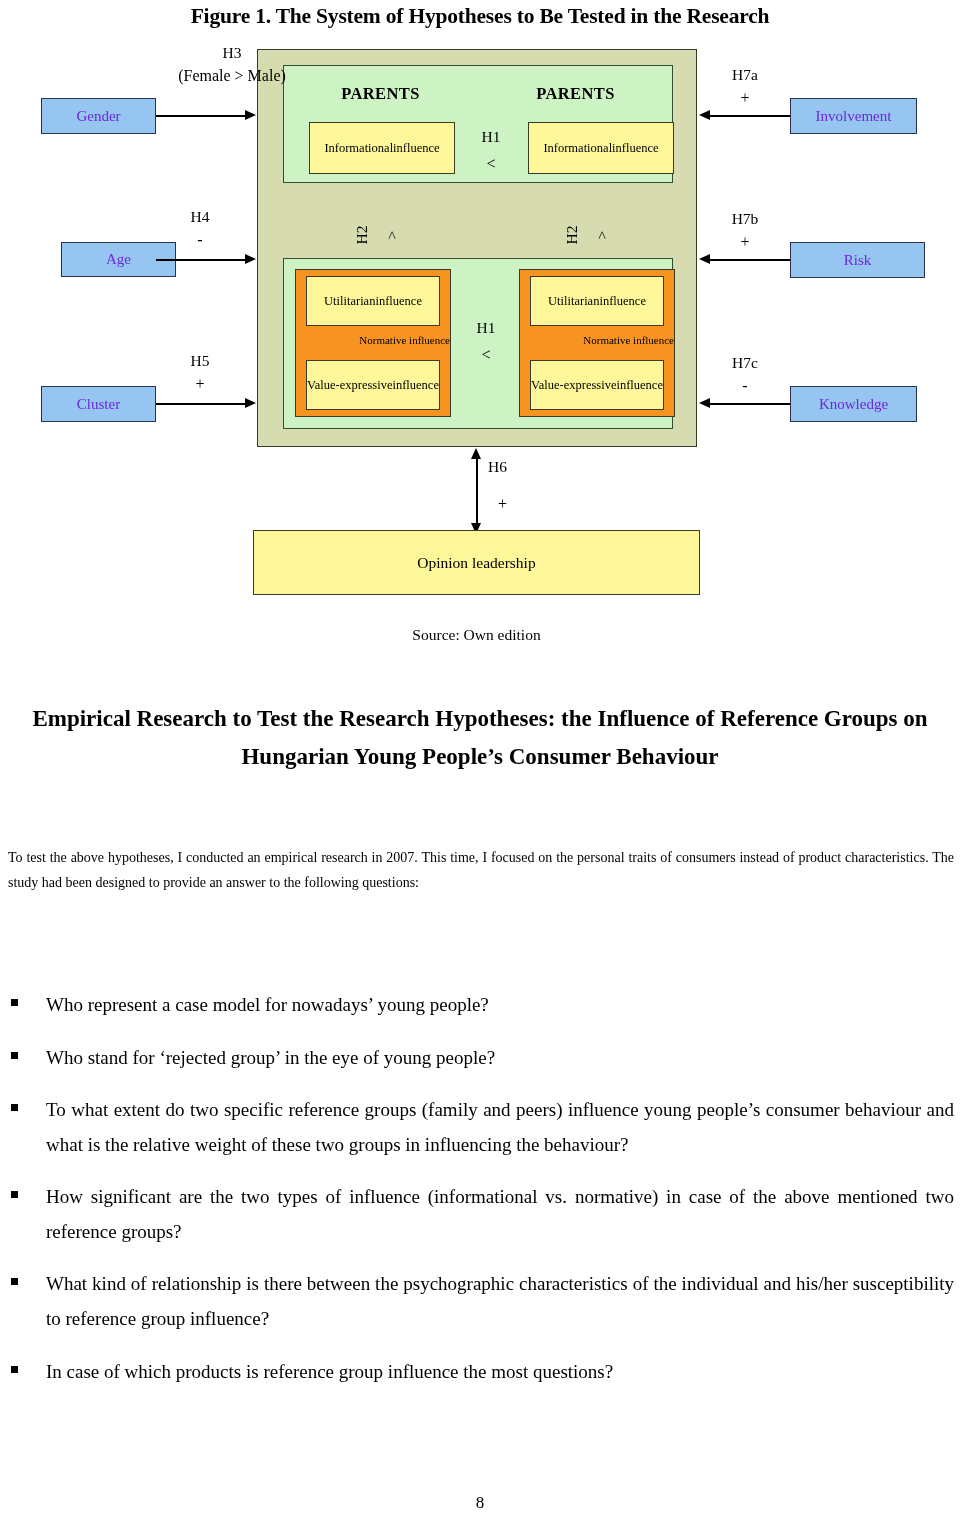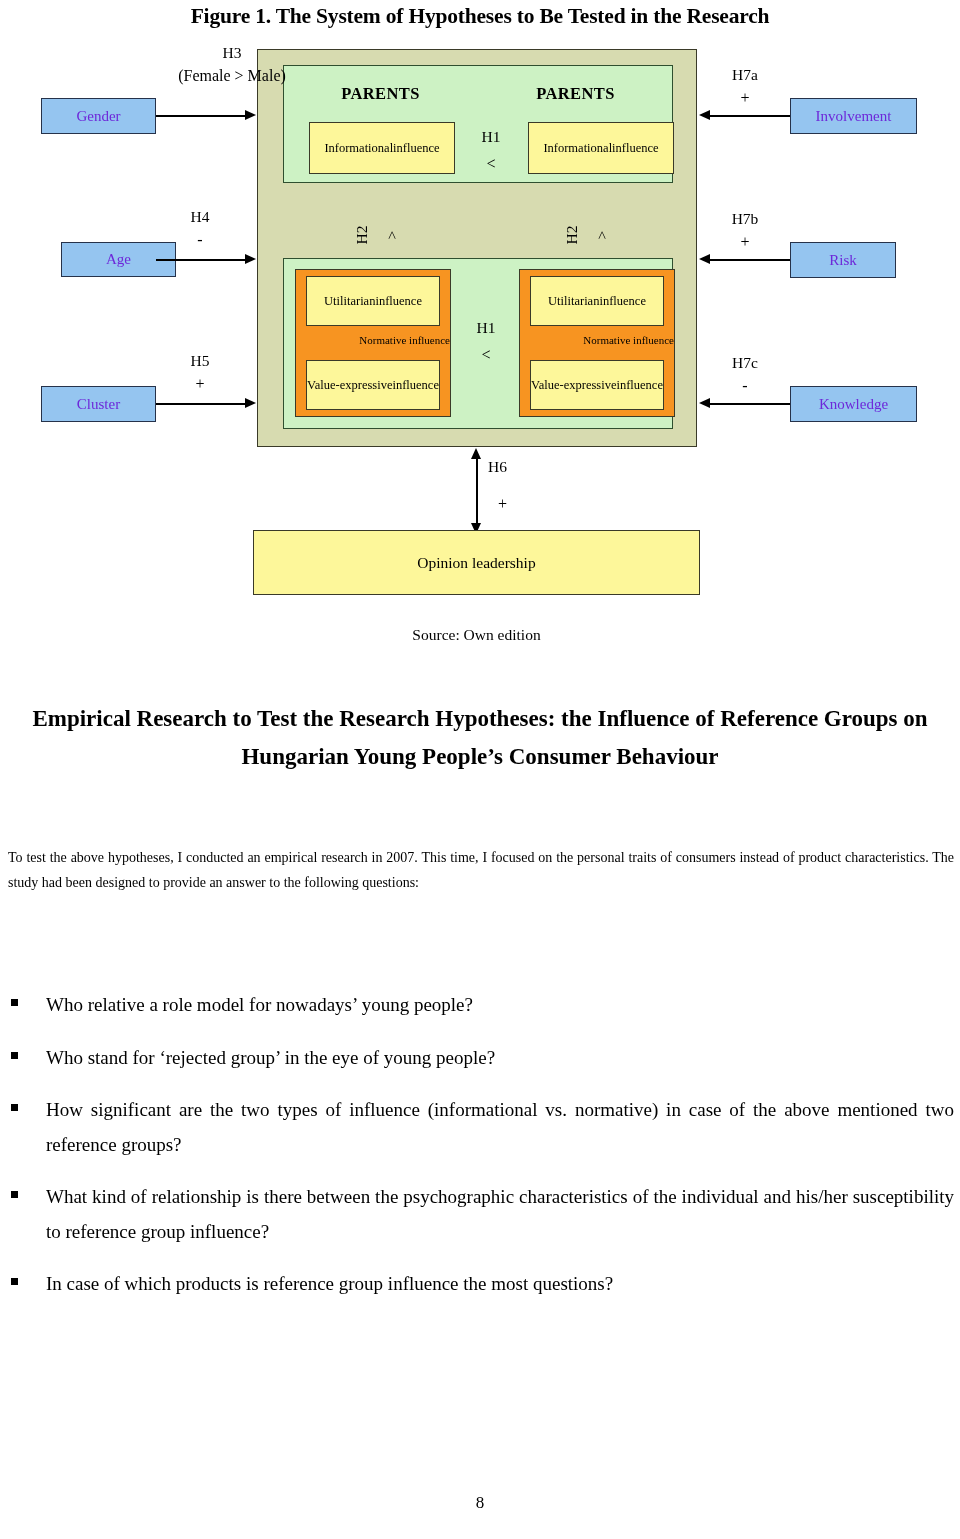--- a/index.html
+++ b/index.html
@@ -376,21 +376,21 @@
   <div class="bbox" style="left:790px; top:62px; width:127px; height:36px;">
     <span>Involvement</span>
   </div>
   <div class="hlabel" style="left:700px; top:28px; width:90px;">
     <span>H7a</span>
     <span class="sign">+</span>
   </div>
   <div class="arrow-line" style="left:709px; top:79px; width:81px;"></div>
   <div class="arrow-head-l" style="left:699px; top:74px;"></div>
 
-  <div class="bbox" style="left:790px; top:206px; width:106px; height:36px;">
+  <div class="bbox" style="left:790px; top:206px; width:135px; height:36px;">
     <span>Risk</span>
   </div>
   <div class="hlabel" style="left:700px; top:172px; width:90px;">
     <span>H7b</span>
     <span class="sign">+</span>
   </div>
   <div class="arrow-line" style="left:709px; top:223px; width:81px;"></div>
   <div class="arrow-head-l" style="left:699px; top:218px;"></div>
 
   <div class="bbox" style="left:790px; top:350px; width:127px; height:36px;">
@@ -419,28 +419,32 @@
   <div class="source-note">Source: Own edition</div>
 </div>
 
 <div class="heading2">Empirical Research to Test the Research Hypotheses: the Influence of Reference Groups on Hungarian Young People’s Consumer Behaviour</div>
 
 <div class="para" id="para-intro">To test the above hypotheses, I conducted an empirical research in 2007. This time, I focused on the personal traits of consumers instead of product characteristics. The study had been designed to provide an answer to the following questions:</div>
 
 <div class="bullets">
   <div class="bullet nojust">
     <span class="marker"></span>
-    <span>Who relative a role model for nowadays’ young people?</span>
+    <span>Who represent a case model for nowadays’ young people?</span>
   </div>
   <div class="bullet nojust">
     <span class="marker"></span>
     <span>Who stand for ‘rejected group’ in the eye of young people?</span>
   </div>
   <div class="bullet">
     <span class="marker"></span>
+    <span>To what extent do two specific reference groups (family and peers) influence young people’s consumer behaviour and what is the relative weight of these two groups in influencing the behaviour?</span>
+  </div>
+  <div class="bullet">
+    <span class="marker"></span>
     <span>How significant are the two types of influence (informational vs. normative) in case of the above mentioned two reference groups?</span>
   </div>
   <div class="bullet">
     <span class="marker"></span>
     <span>What kind of relationship is there between the psychographic characteristics of the individual and his/her susceptibility to reference group influence?</span>
   </div>
   <div class="bullet nojust">
     <span class="marker"></span>
     <span>In case of which products is reference group influence the most questions?</span>
   </div>

